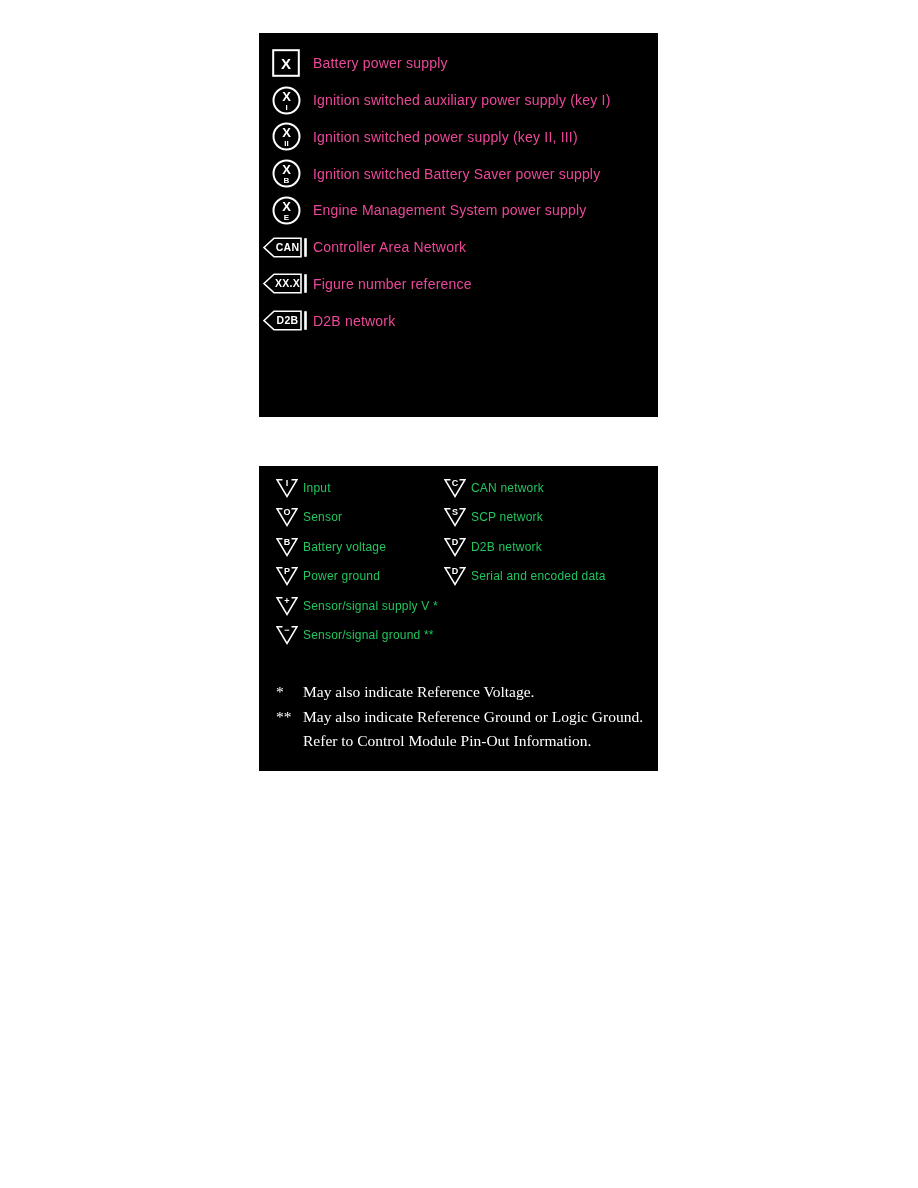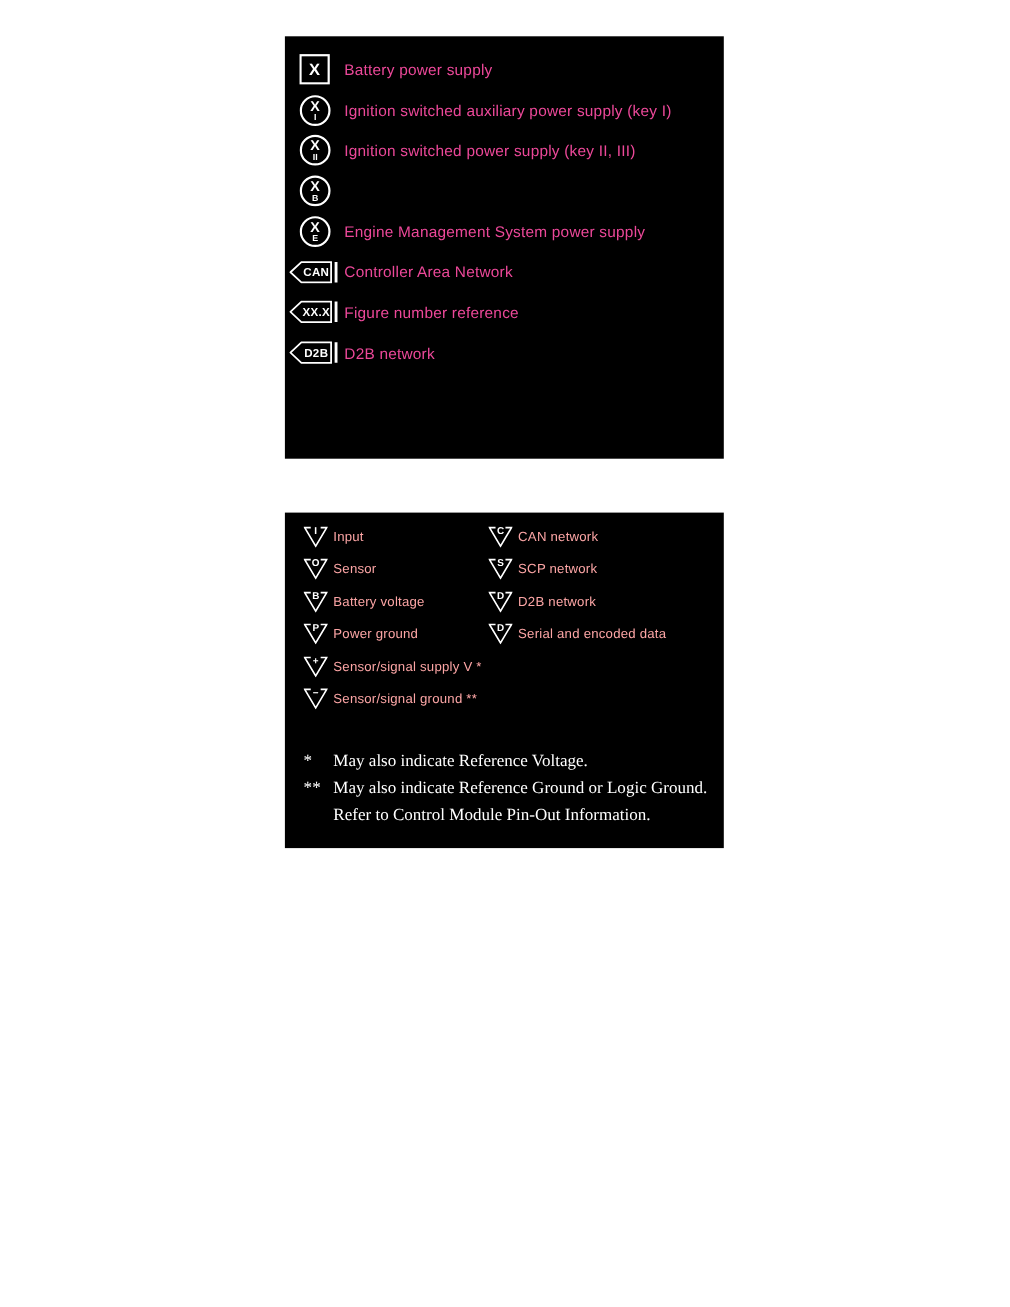--- a/index.html
+++ b/index.html
@@ -23,21 +23,21 @@
   .c-x{font-size:13px;font-weight:bold;}
   .c-sub{font-size:8px;font-weight:bold;}
   .p-txt{font-size:10.5px;font-weight:bold;letter-spacing:0.3px;}
   .t-txt{font-size:9px;font-weight:bold;}
 
   .p2-cols{display:flex;}
   .p2-col-left{flex:0 0 185px;width:185px;padding-left:17px;box-sizing:border-box;}
   .p2-col-right{flex:1;}
   .p2-row{height:29.5px;display:flex;align-items:center;}
   .tri-slot{flex:0 0 27px;width:27px;display:flex;align-items:center;}
-  .p2-label{font-size:12px;letter-spacing:0.2px;color:#fca5a5;white-space:nowrap;}
+  .p2-label{font-size:12px;letter-spacing:0.2px;color:#22c55e;white-space:nowrap;}
 
   .footnotes{
     margin-top:30px;padding-left:17px;
     font-family:"Liberation Serif",serif;font-size:15.5px;color:#fff;
   }
   .fn-line{display:flex;line-height:24.5px;}
   .fn-marker{flex:0 0 27px;width:27px;}
   .fn-text{white-space:nowrap;text-align:center;}
 </style>
 </head>
@@ -78,20 +78,21 @@
   </div>
 
   <div class="p1-row">
     <span class="icon-slot">
       <svg width="29" height="29" viewBox="0 0 29 29">
         <circle cx="14.5" cy="14.5" r="13" fill="none" stroke="#fff" stroke-width="2"></circle>
         <text class="c-x" x="14.5" y="14.5">X</text>
         <text class="c-sub" x="14.5" y="23.5">B</text>
       </svg>
     </span>
+    <span class="p1-label">Ignition switched Battery Saver power supply</span>
   </div>
 
   <div class="p1-row">
     <span class="icon-slot">
       <svg width="29" height="29" viewBox="0 0 29 29">
         <circle cx="14.5" cy="14.5" r="13" fill="none" stroke="#fff" stroke-width="2"></circle>
         <text class="c-x" x="14.5" y="14.5">X</text>
         <text class="c-sub" x="14.5" y="23.5">E</text>
       </svg>
     </span>

